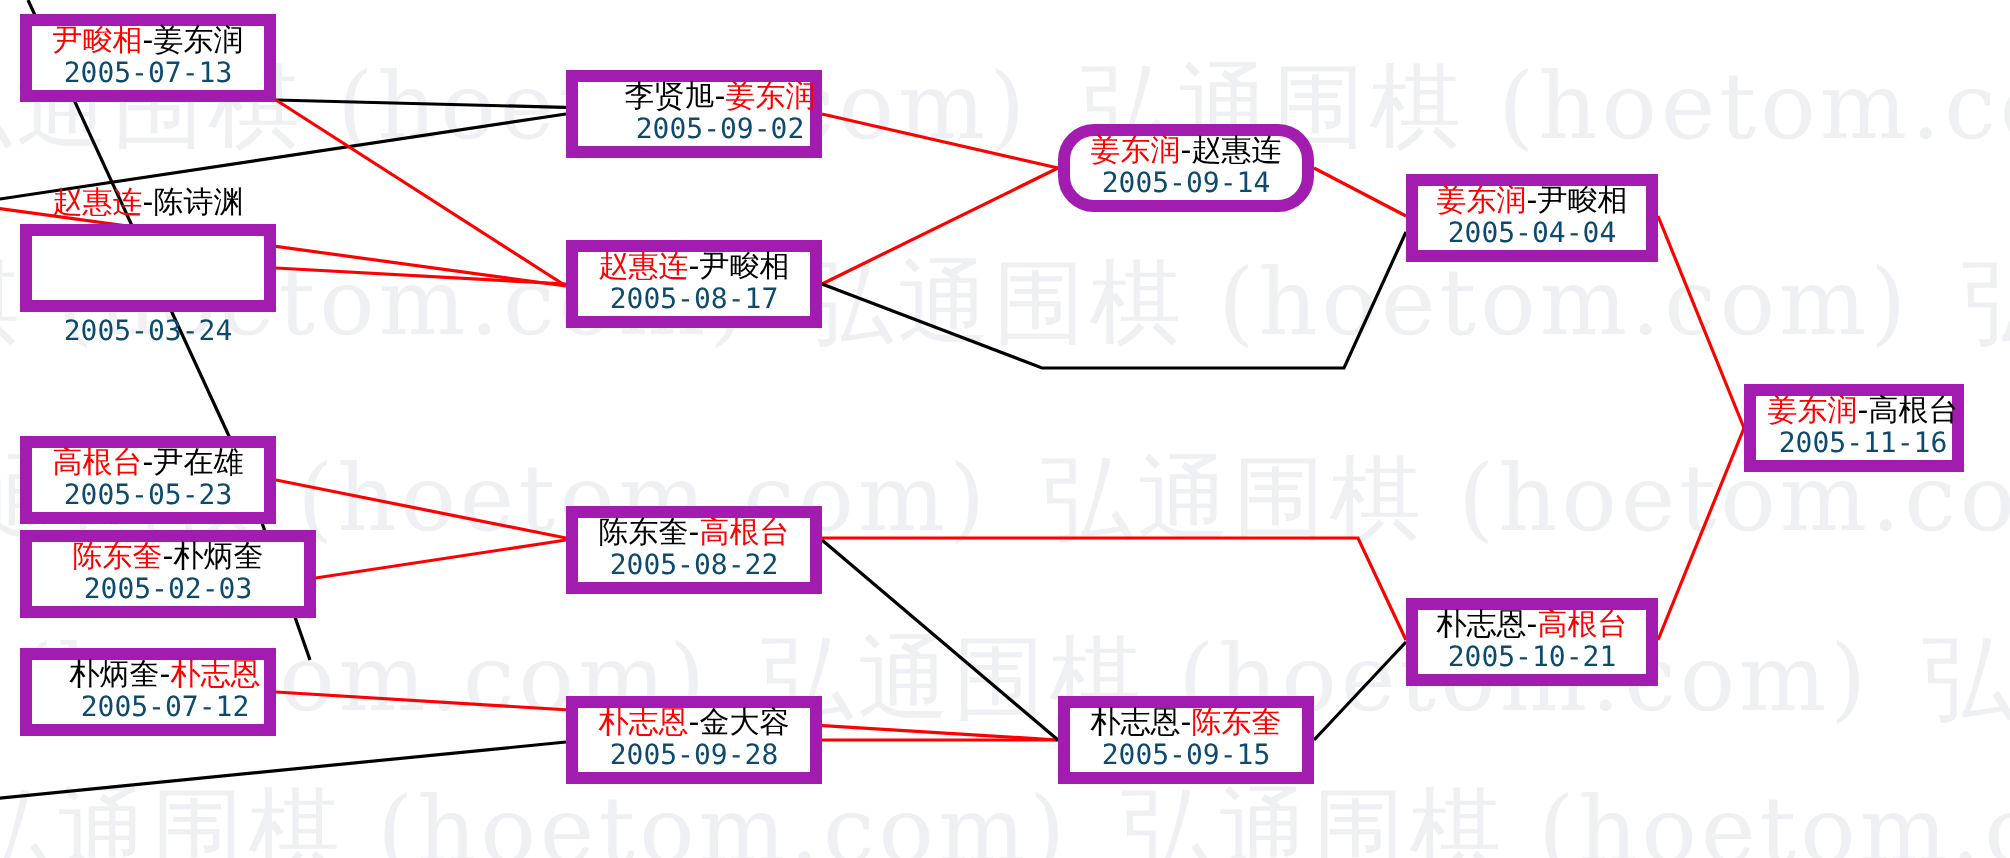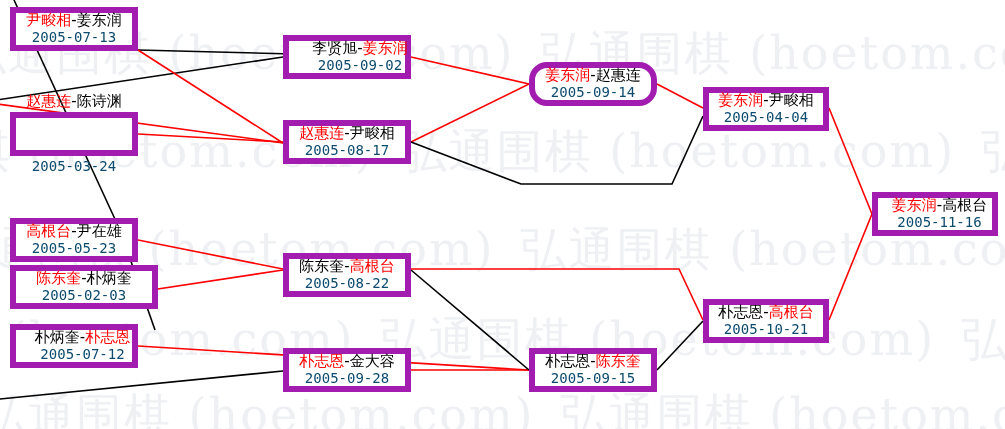--- a/index.html
+++ b/index.html
@@ -157,19 +157,19 @@
         <div class="date">2005-09-15</div>
       </div>
       <div class="match" style="left: 703px; top: 87px; width: 126px; height: 44px;">
         <div class="players"><span class="win">姜东润</span><span class="sep">-</span><span class="">尹畯相</span></div>
         <div class="date">2005-04-04</div>
       </div>
       <div class="match" style="left: 703px; top: 299px; width: 126px; height: 44px; text-align: right;">
         <div class="players"><span class="">朴志恩</span><span class="sep">-</span><span class="win">高根台</span></div>
         <div class="date">2005-10-21</div>
       </div>
-      <div class="match" style="left: 872px; top: 192px; width: 126px; height: 44px; padding-left: 12px;">
+      <div class="match" style="left: 872px; top: 192px; width: 110px; height: 44px; padding-left: 12px;">
         <div class="players"><span class="win">姜东润</span><span class="sep">-</span><span class="">高根台</span></div>
         <div class="date">2005-11-16</div>
       </div>
     </div>
 
 </div>
 
 </body></html>

